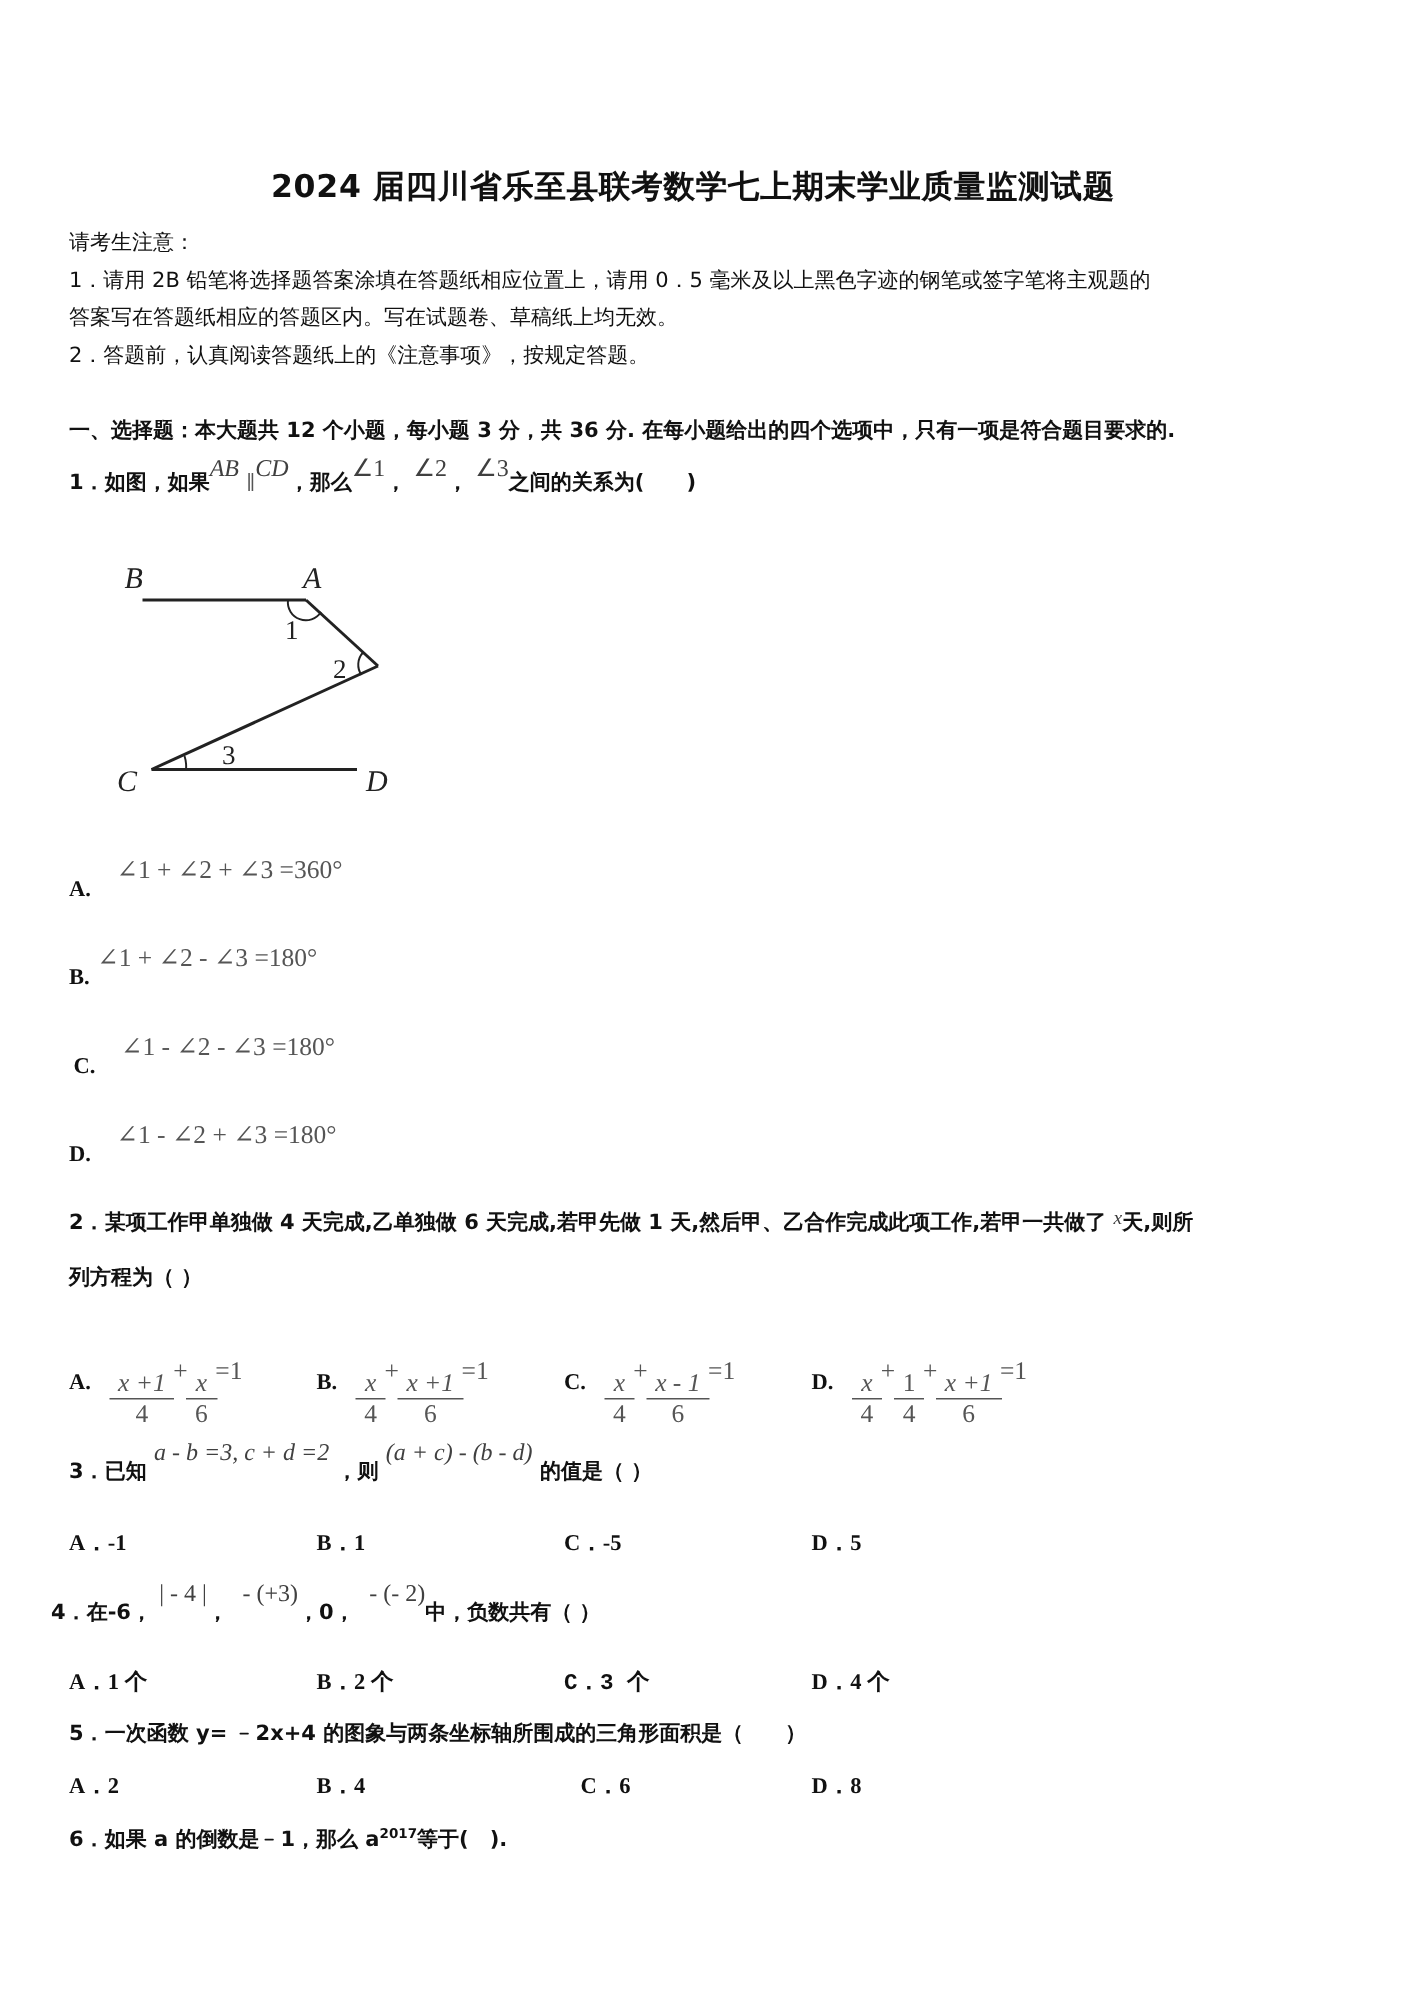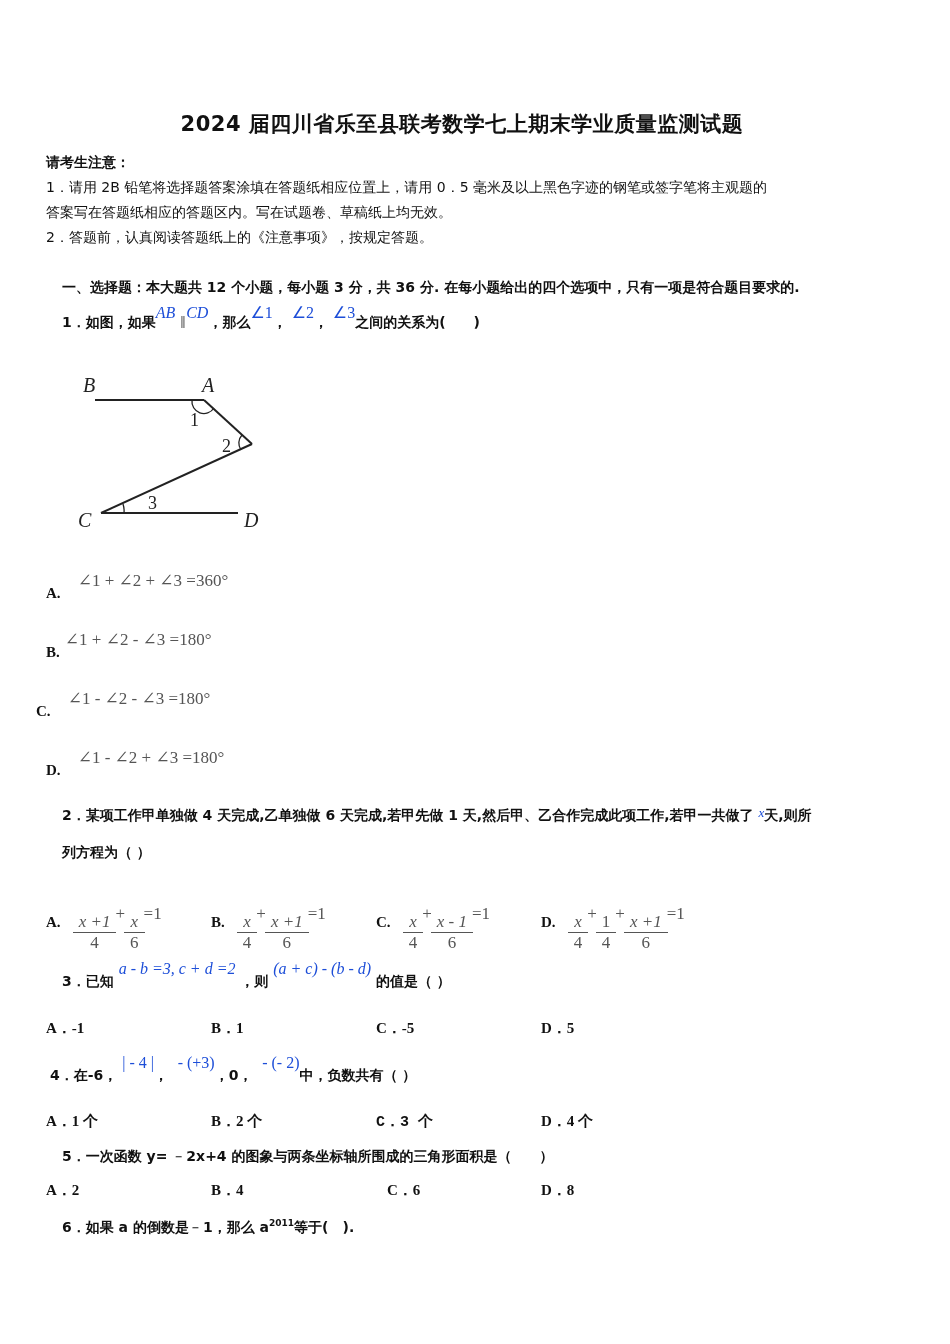--- a/index.html
+++ b/index.html
@@ -7,49 +7,49 @@
     width: 950px; height: 1344px; position: relative; overflow: hidden;
     font-family: "DejaVu Sans", "Liberation Sans", sans-serif;
     color: #111111;
   }
   .abs { position: absolute; white-space: nowrap; }
   .title {
     left: 0; width: 924px; top: 110px; text-align: center;
     font-size: 21px; font-weight: bold; letter-spacing: 0.5px;
   }
   .body-text { font-size: 14px; line-height: 18px; }
-  .bold { font-weight: bold; margin-left: 16px; }
+  .bold { font-weight: bold; }
   .math {
     font-family: "Liberation Serif", "DejaVu Serif", serif;
     color: #555555; font-size: 17px;
   }
   .math-it { font-style: italic; }
   .opt-label {
     font-family: "Liberation Serif", serif; font-weight: bold; font-size: 15px;
   }
   .frac {
     display: inline-flex; flex-direction: column; align-items: center;
     vertical-align: middle; margin: 0 2px;
     font-family: "Liberation Serif", serif; font-size: 17px; color: #555;
   }
   .frac .num { padding: 0 3px; line-height: 20px; margin-top: 37px; }
   .frac .den { border-top: 1px solid #555; padding: 0 3px; line-height: 20px; width: 100%; text-align: center; }
   .op { font-family: "Liberation Serif", serif; font-size: 17px; color: #555; vertical-align: middle; }
   .sup-math {
-    font-family: "Liberation Serif", serif; font-size: 16px; color: #1d4ed8; position: relative; top: -9px;
+    font-family: "Liberation Serif", serif; font-size: 16px; color: #404040; position: relative; top: -9px;
   }
   .serif-b { font-family: "Liberation Serif", serif; font-weight: bold; font-size: 15px; }
   sup { font-size: 9px; }
 </style>
 </head>
 <body>
 
 <div class="abs title">2024 届四川省乐至县联考数学七上期末学业质量监测试题</div>
 
-<div class="abs body-text" style="left:46px; top:153px;font-weight:bold;">请考生注意：</div>
+<div class="abs body-text" style="left:46px; top:153px;">请考生注意：</div>
 <div class="abs body-text" style="left:46px; top:178px;">1．请用 2B 铅笔将选择题答案涂填在答题纸相应位置上，请用 0．5 毫米及以上黑色字迹的钢笔或签字笔将主观题的</div>
 <div class="abs body-text" style="left:46px; top:203px;">答案写在答题纸相应的答题区内。写在试题卷、草稿纸上均无效。</div>
 <div class="abs body-text" style="left:46px; top:228px;">2．答题前，认真阅读答题纸上的《注意事项》，按规定答题。</div>
 
 <div class="abs body-text bold" style="left:46px; top:278px;">一、选择题：本大题共 12 个小题，每小题 3 分，共 36 分. 在每小题给出的四个选项中，只有一项是符合题目要求的.</div>
 
 <div class="abs body-text bold" style="left:46px; top:313px;">
   <span>1．</span><span>如图，如果</span><span class="sup-math math-it" style="font-weight:normal;">AB</span>
   <span class="math" style="font-weight:normal;font-size:13px;">∥</span><span class="sup-math math-it" style="font-weight:normal;">CD</span><span>，那么</span><span class="sup-math" style="font-weight:normal;">∠1</span><span>，</span>&nbsp;<span class="sup-math" style="font-weight:normal;">∠2</span><span>，</span>&nbsp;<span class="sup-math" style="font-weight:normal;">∠3</span><span>之间的关系为(　　)</span>
 </div>
@@ -80,21 +80,21 @@
 </div>
 
 <div class="abs" style="left:46px; top:570px;">
   <span class="opt-label" style="position:relative; top:12px;">A.</span>
   <span class="math" style="margin-left:12px;">∠1 + ∠2 + ∠3 =360°</span>
 </div>
 <div class="abs" style="left:46px; top:629px;">
   <span class="opt-label" style="position:relative; top:12px;">B.</span>
   <span class="math" style="">∠1 + ∠2 -  ∠3 =180°</span>
 </div>
-<div class="abs" style="left:36px; top:688px;">
+<div class="abs" style="left:49px; top:688px;">
   <span class="opt-label" style="position:relative; top:12px;">C.</span>
   <span class="math" style="margin-left:12px;">∠1 -  ∠2 -  ∠3 =180°</span>
 </div>
 <div class="abs" style="left:46px; top:747px;">
   <span class="opt-label" style="position:relative; top:12px;">D.</span>
   <span class="math" style="margin-left:12px;">∠1 -  ∠2 + ∠3 =180°</span>
 </div>
 
 <div class="abs body-text bold" style="left:46px; top:806px;">
   <span>2．</span><span>某项工作甲单独做 4 天完成,乙单独做 6 天完成,若甲先做 1 天,然后甲、乙合作完成此项工作,若甲一共做了</span>
@@ -171,14 +171,14 @@
 
 <div class="abs body-text bold" style="left:46px; top:1147px;">
   <span>5．</span><span>一次函数 y= ﹣2x+4 的图象与两条坐标轴所围成的三角形面积是（　　）</span>
 </div>
 <div class="abs serif-b" style="left:46px; top:1181px;"><span>A．</span><span>2</span></div>
 <div class="abs serif-b" style="left:211px; top:1181px;"><span>B．</span><span>4</span></div>
 <div class="abs serif-b" style="left:376px; top:1181px;margin-left:11px;"><span>C．</span><span>6</span></div>
 <div class="abs serif-b" style="left:541px; top:1181px;"><span>D．</span><span>8</span></div>
 
 <div class="abs body-text bold" style="left:46px; top:1214px;">
-  <span>6．</span><span>如果 a 的倒数是﹣1，那么 a</span><sup>2011</sup><span>等于(　).</span>
+  <span>6．</span><span>如果 a 的倒数是﹣1，那么 a</span><sup>2017</sup><span>等于(　).</span>
 </div>
 
 </body></html>

